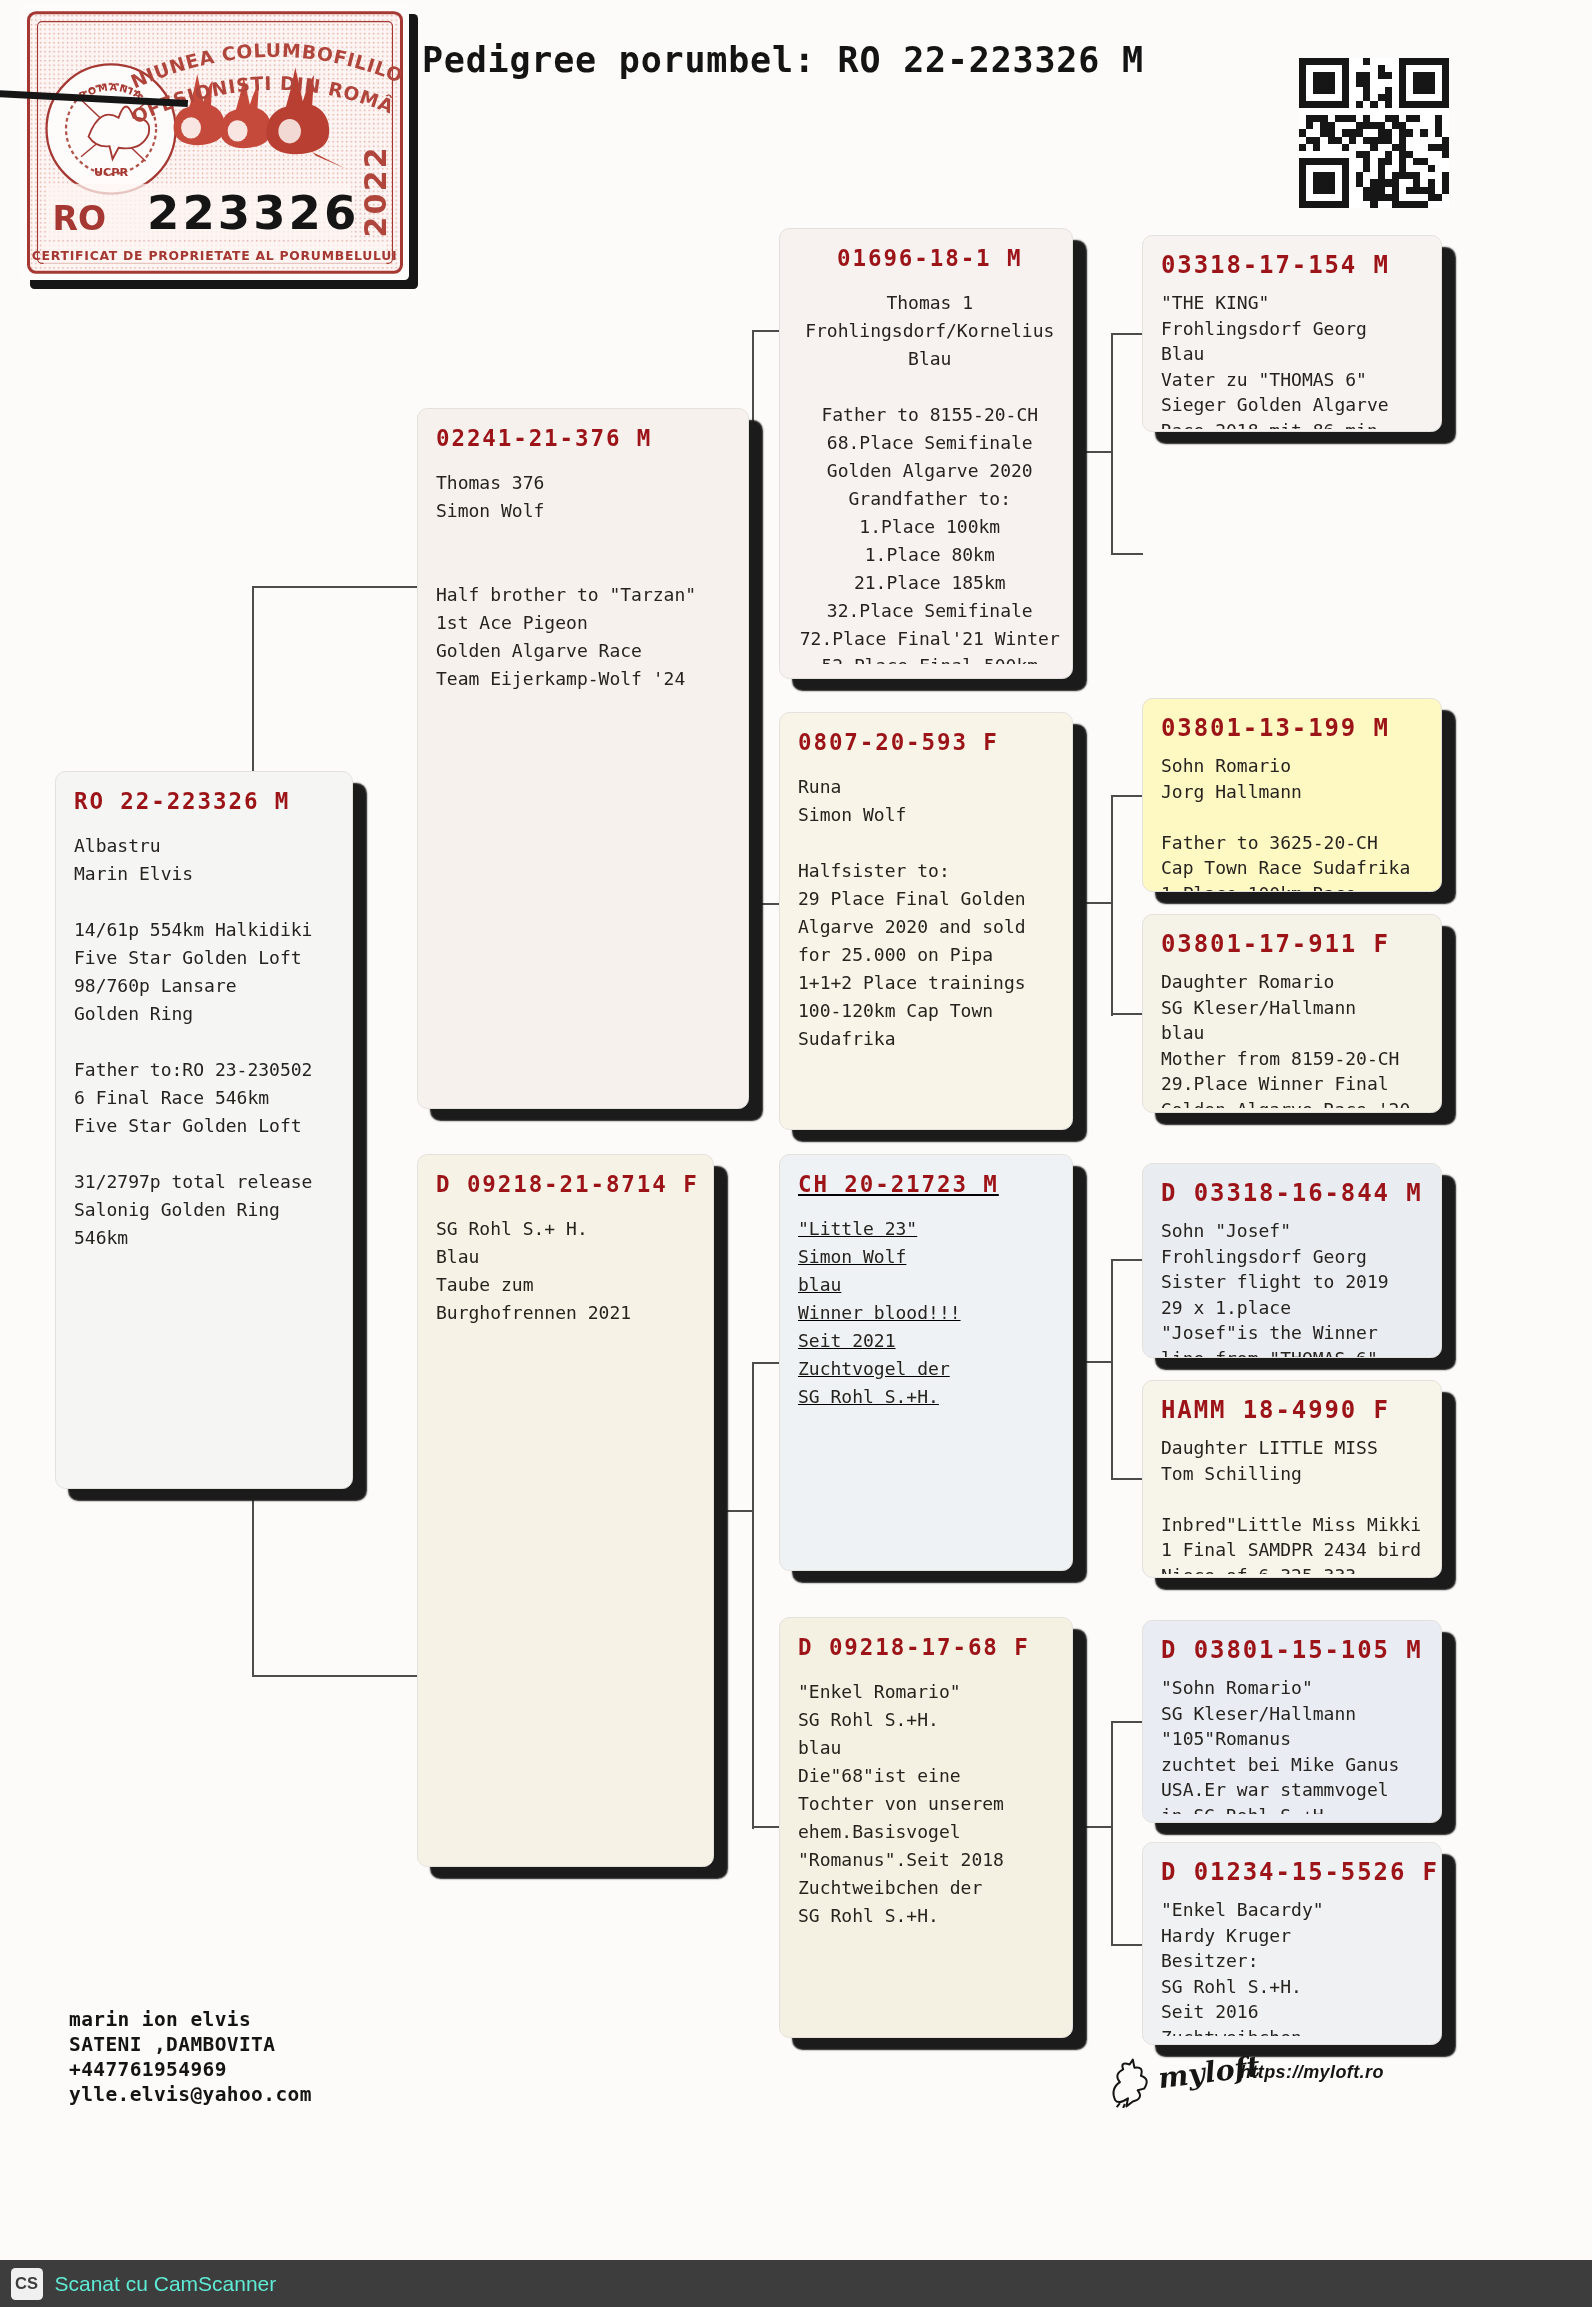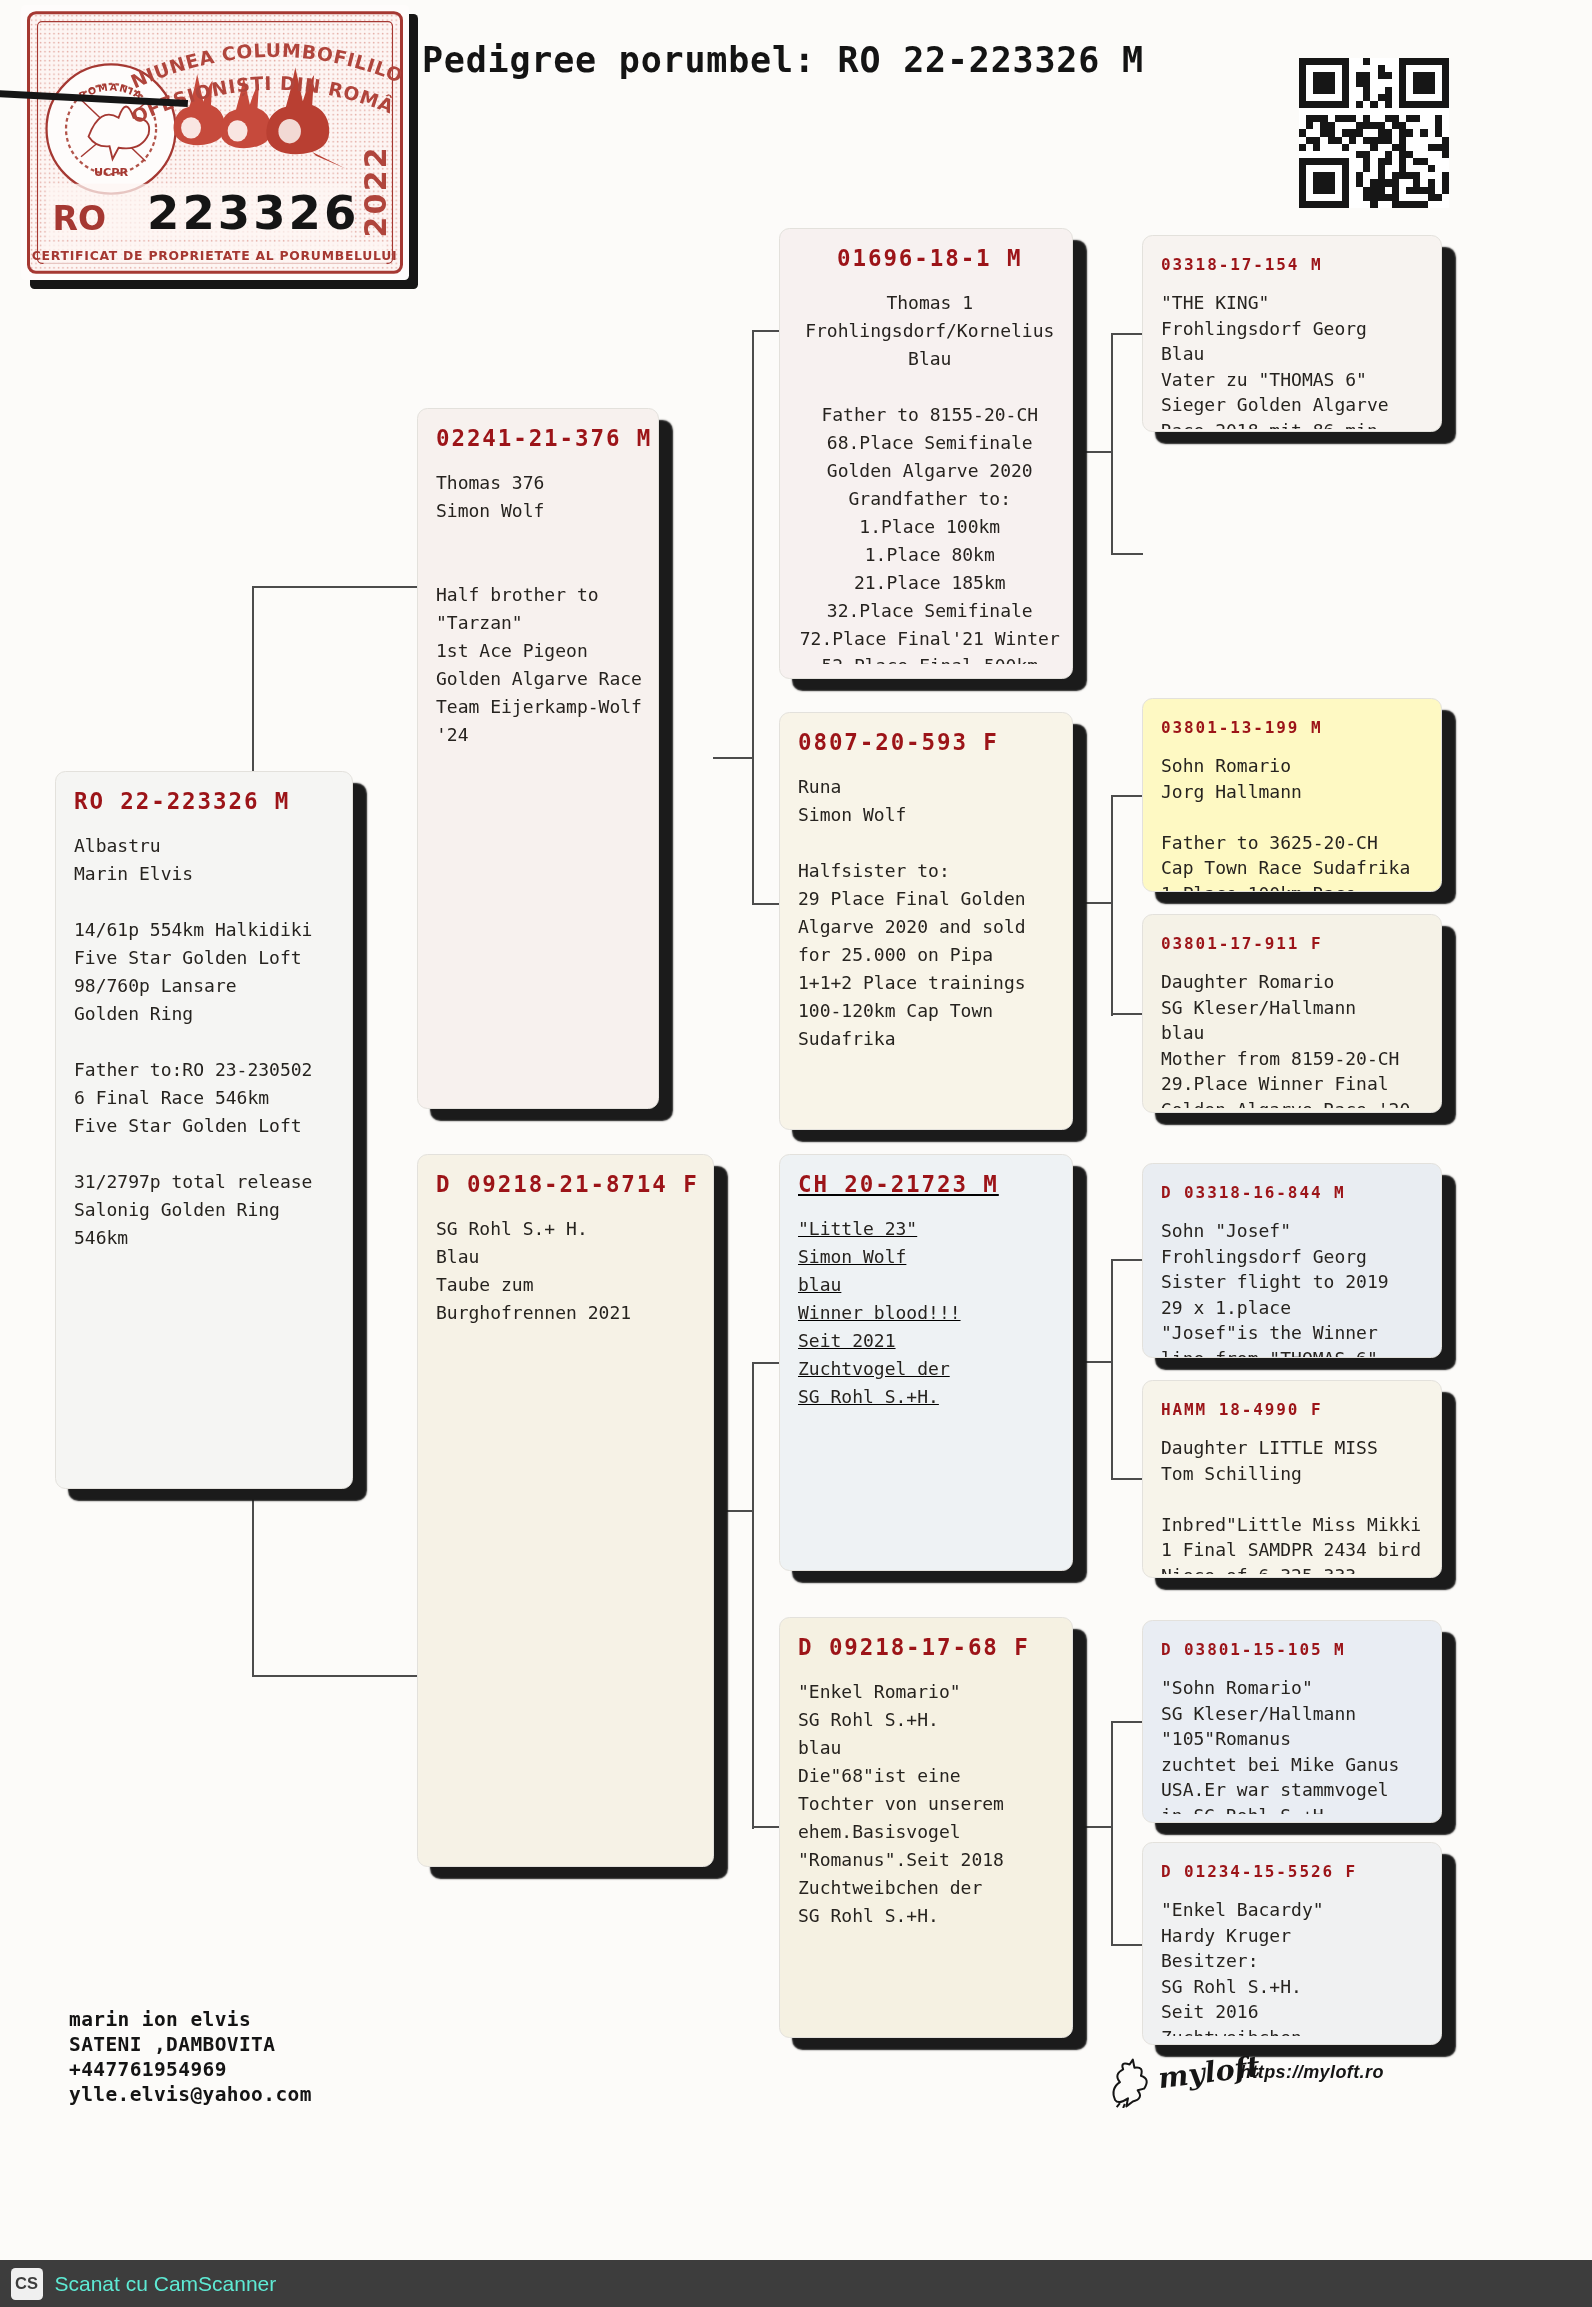--- a/index.html
+++ b/index.html
@@ -9,21 +9,21 @@
          color:#141414;letter-spacing:0.8px;white-space:nowrap;}
   
   .card{position:absolute;border-radius:10.5px;box-shadow:13.5px 12px 1.5px #1b1b1b;
         padding:15px 10.5px 0 18px;box-sizing:border-box;overflow:hidden;background:#f6f4ef;
         border:0.8px solid #e3e1dc;}
   .hdr{font:700 22.5px/28.5px "DejaVu Sans Mono",monospace;color:#9c1418;letter-spacing:1.9px;
        white-space:nowrap;margin-bottom:16.5px;}
   .body{font:400 18px/28px "DejaVu Sans Mono",monospace;color:#26231f;white-space:pre-line;}
   .trunc{height:11.3px;overflow:hidden;font:400 18px/25.5px "DejaVu Sans Mono",monospace;
          color:#26231f;white-space:nowrap;}
-  .g3 .hdr{font-size:16px;margin-bottom:10.5px;}
+  .g3 .hdr{font-size:24px;margin-bottom:10.5px;}
   .g3 .body{line-height:25.5px;}
   
   .ln{position:absolute;background:#4c4c4c;}
   
   #stamp{position:absolute;left:21px;top:4.5px;width:388px;height:275px;background:#fefcfb;
          border-radius:4.5px;box-shadow:9px 9px 0 #161616;}
   #scan-line{position:absolute;left:-6px;top:95px;width:194px;height:6.8px;background:#161616;
              transform:rotate(3deg);}
   
   #qr-box{position:absolute;left:1299px;top:58px;width:150px;height:150px;background:#fff;}
@@ -380,21 +380,21 @@
 Father to:RO 23-230502
 6 Final Race 546km
 Five Star Golden Loft
 
 31/2797p total release
 Salonig Golden Ring
 546km</div>
     <div class="trunc"></div>
   </div>
 
-  <div class="card g1" style="left: 417px; top: 408px; width: 242px; height: 701px; background: rgb(247, 241, 238);">
+  <div class="card g1" style="left: 417px; top: 408px; width: 332px; height: 701px; background: rgb(247, 241, 238);">
     <div class="hdr">02241-21-376 M</div>
     <div class="body">Thomas 376
 Simon Wolf
 
 
 Half brother to "Tarzan"
 1st Ace Pigeon
 Golden Algarve Race
 Team Eijerkamp-Wolf '24</div>
     <div class="trunc"></div>

